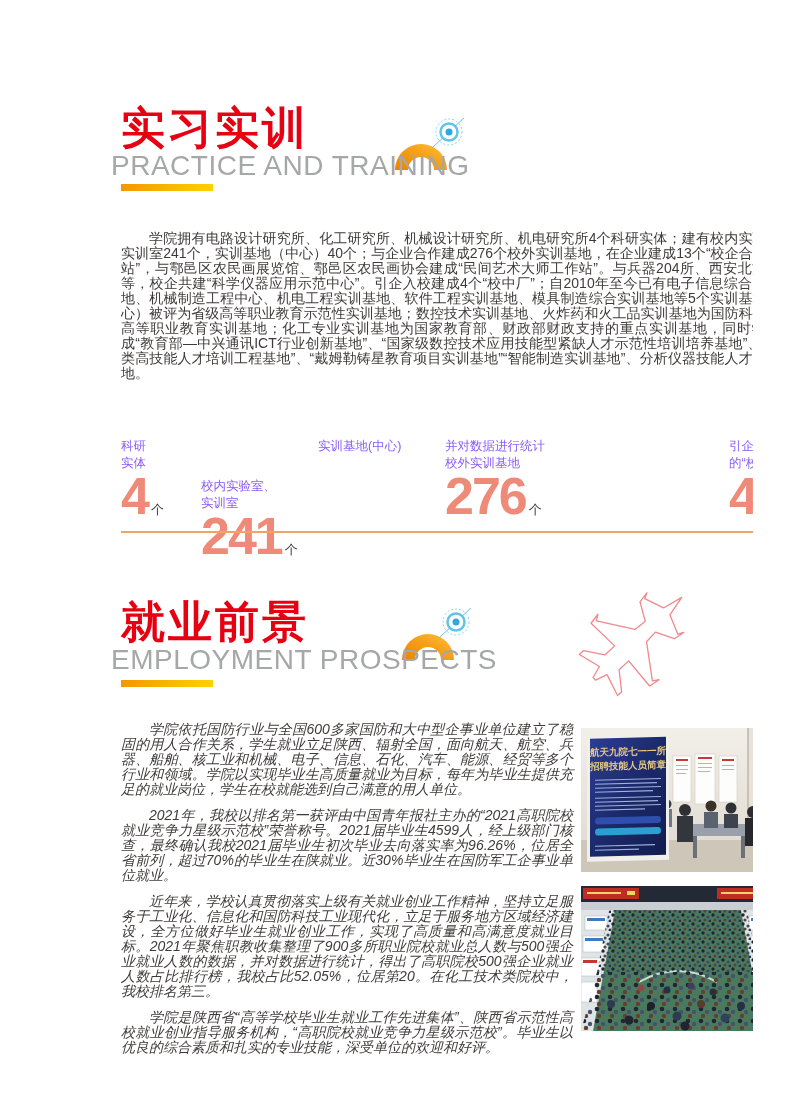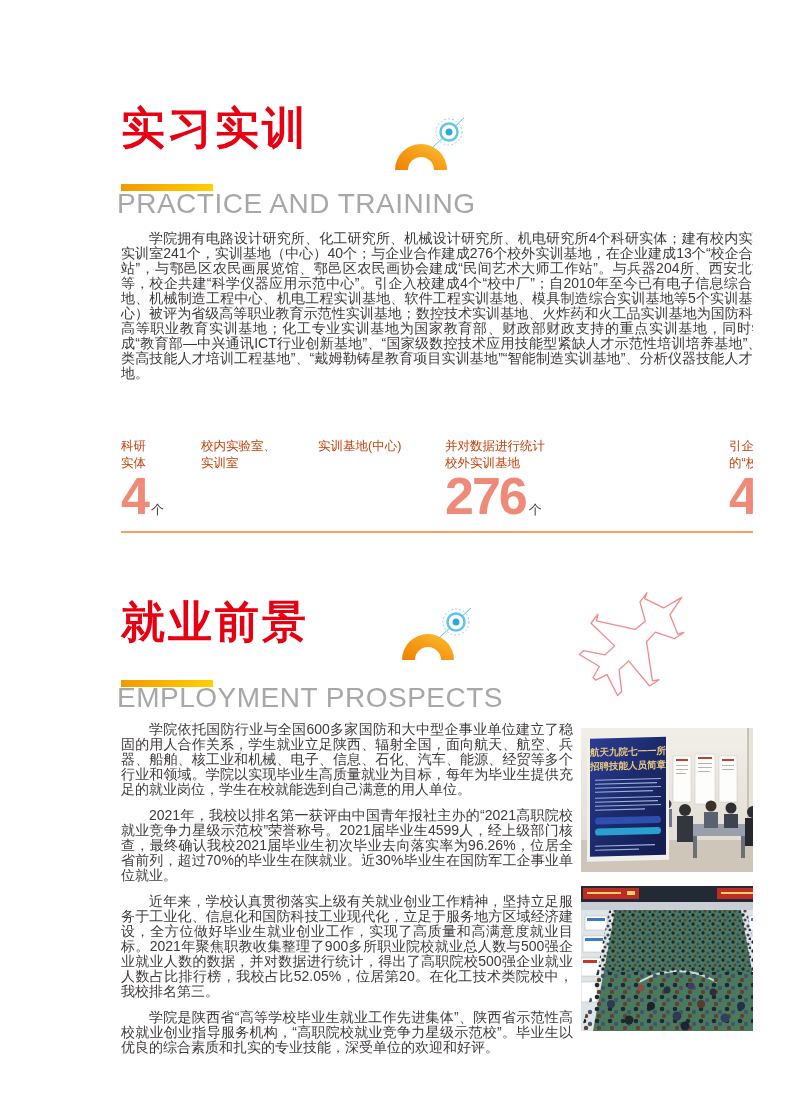--- a/index.html
+++ b/index.html
@@ -2,44 +2,44 @@
 <html><head>
 <meta charset="utf-8">
 <style>
   * { margin:0; padding:0; box-sizing:border-box; }
   html,body { background:#ffffff; }
   body { font-family:"Liberation Sans","DejaVu Sans",sans-serif; color:#3e3a39; }
   .page { position:relative; width:700px; height:1100px; margin:0 auto; background:#ffffff; overflow:hidden;padding-left:8px; }
 
   
   .title-cn { position:absolute; left:68px; font-size:44px; font-weight:900; letter-spacing:3px; color:#e60012; z-index:2; }
-  .title-en { position:absolute; left:64px; font-size:28px; font-weight:400; letter-spacing:0.5px; color:#a6a7a7; z-index:2; white-space:nowrap;margin-top:38px; }
+  .title-en { position:absolute; left:58px; font-size:28px; font-weight:400; letter-spacing:0.5px; color:#a6a7a7; z-index:2; white-space:nowrap; }
   .title-bar { position:absolute; left:68px; width:92px; height:7px; background:linear-gradient(to right,#f39800,#ffd100); z-index:2; }
   .arc-icon { position:absolute; z-index:1; }
 
   
   .para { font-size:14px; line-height:15px; text-align:justify; text-indent:2em; color:#3e3a39; }
   #practice-para { position:absolute; left:68px; top:231px; width:674px; }
 
   
   .stats { position:absolute; left:68px; top:438px; width:674px; display:flex; }
   .stat { flex:0 0 auto; }
-  .stat:nth-child(1){width:80px;} .stat:nth-child(2){width:110px;}
+  .stat:nth-child(1){width:80px;} .stat:nth-child(2){width:110px;margin-top:40px;}
   .stat:nth-child(3){width:127px;margin-left:7px;} .stat:nth-child(4){width:133px;}
   .stat:nth-child(5){width:120px;} .stat:nth-child(6){width:104px;margin-left:31px;}
-  .stat-label { height:34px; font-size:12.5px; line-height:16.5px; color:#c2410c; }
+  .stat-label { height:34px; font-size:12.5px; line-height:16.5px; color:#8b5cf6; }
   .stat-value { margin-top:2px; white-space:nowrap; }
   .stat-num { font-size:52px; line-height:44px; font-weight:bold; letter-spacing:-2px; color:#ef8a78; }
   .stat-unit { font-size:13px; color:#3a3a3a; margin-left:3px; }
 
   .divider { position:absolute; left:68px; top:531px; width:674px; height:2px; background:#f2a261; }
 
   
   #employment-text { position:absolute; left:68px; top:722px; width:452px; }
-  #employment-text .para { margin-bottom:11px; }
+  #employment-text .para { margin-bottom:11px;font-style:italic; }
 
   .photo { position:absolute; left:528px; width:194px; height:144px; overflow:hidden; }
   #photo-jobfair-booth { top:728px; }
   #photo-jobfair-crowd { top:886px; height:145px; }
 
   #plane { position:absolute; left:498px; top:570px; z-index:1; }
   .edge-line { position:absolute; left:802px; top:106px; width:2px; height:925px;
     background:linear-gradient(#7dd2f7,#c9ecfb 25%,#8fd8f7 55%,#b9e7fa 80%,#d9f3fd); }
 </style>
 </head>
@@ -75,20 +75,21 @@
           <div>科研</div>
           <div>实体</div>
         </div>
       <div class="stat-value"><span class="stat-num">4</span><span class="stat-unit">个</span></div>
     </div>
     <div class="stat">
       <div class="stat-label">
           <div>校内实验室、</div>
           <div>实训室</div>
         </div>
+      <div class="stat-value"><span class="stat-num">241</span><span class="stat-unit">个</span></div>
     </div>
     <div class="stat">
       <div class="stat-label">
           <div>实训基地(中心)</div>
           <div></div>
         </div>
     </div>
     <div class="stat">
       <div class="stat-label">
           <div>并对数据进行统计</div>

